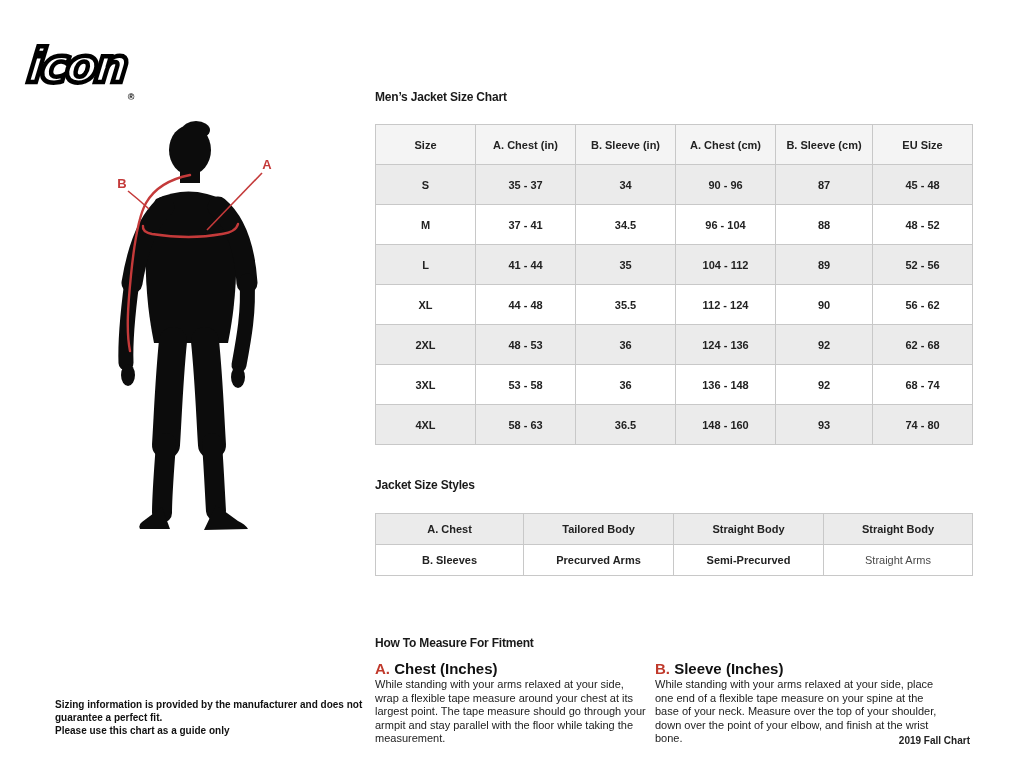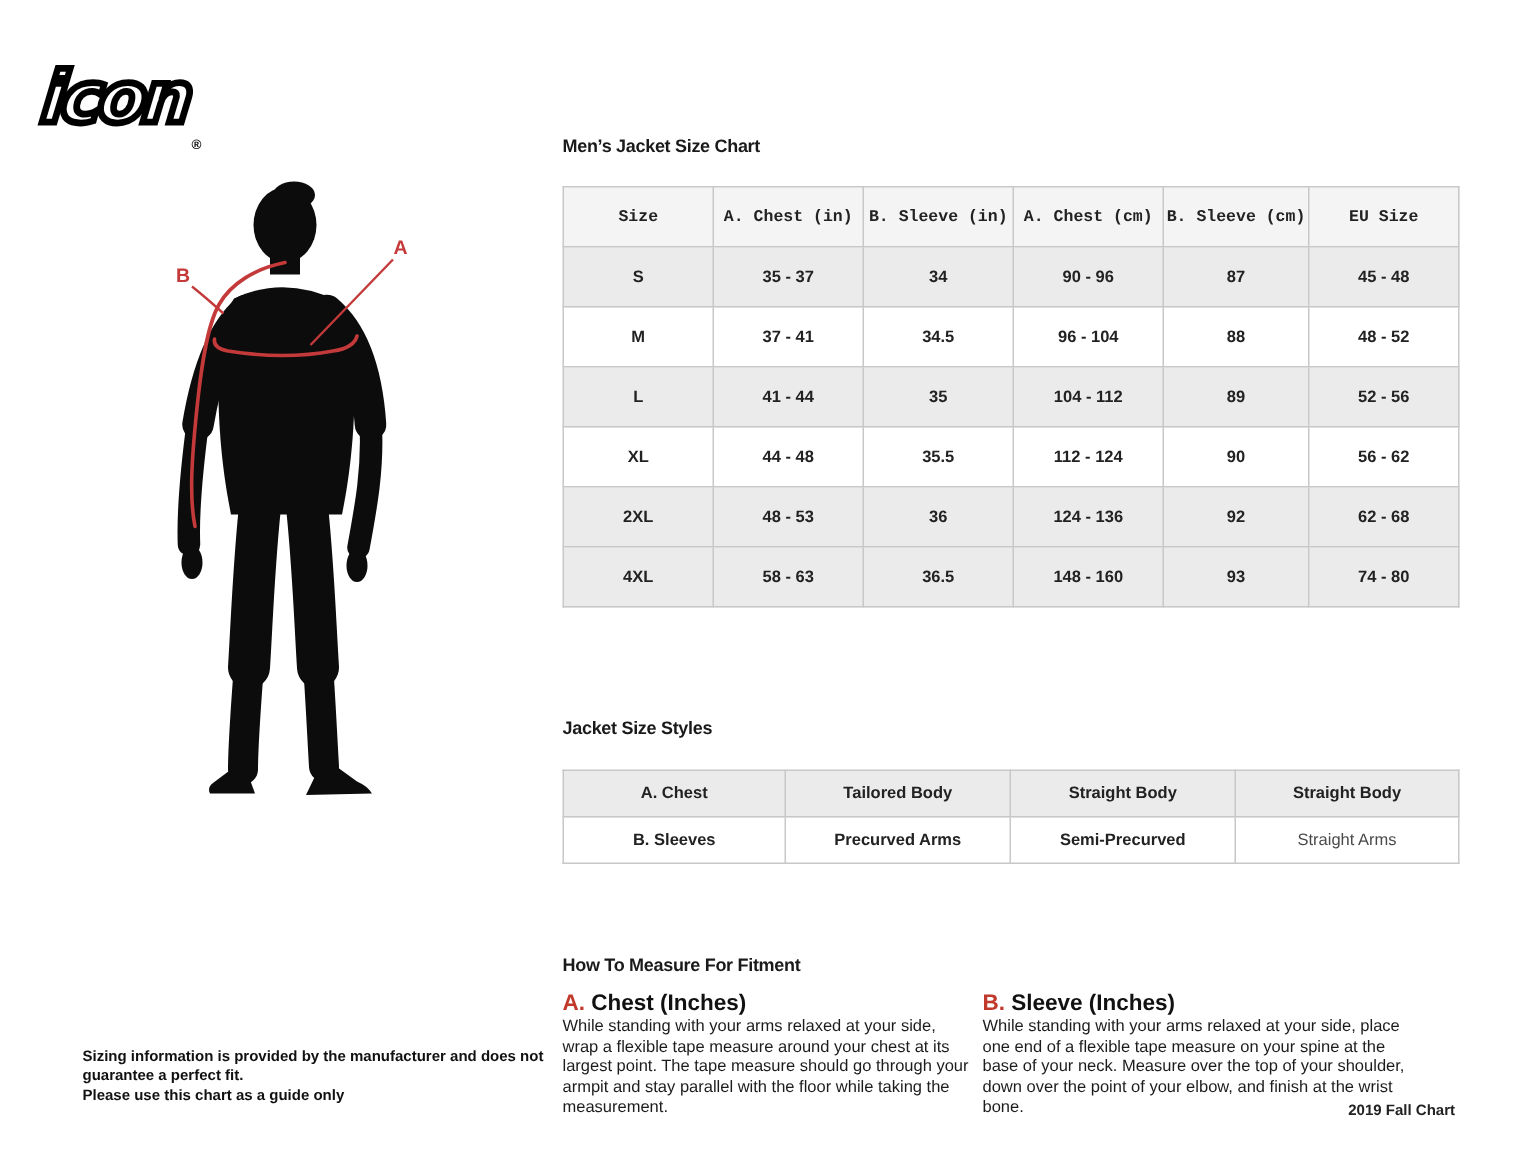--- a/index.html
+++ b/index.html
@@ -35,21 +35,21 @@
   }
 
   
   .content { position:absolute; left:375px; top:0; width:597px; height:768px; }
   .sec-title { position:absolute; left:0; font-size:12px; font-weight:bold; color:#1a1a1a; letter-spacing:-0.2px; }
   .t1 { top:90px; } .t2 { top:478px; } .t3 { top:636px; }
 
   table { border-collapse:collapse; table-layout:fixed; font-size:11px; font-weight:bold; color:#222; }
   .size-table { position:absolute; left:0; top:124px; width:597px; }
   .size-table th, .size-table td { border:1px solid #c8c8c8; height:40px; text-align:center; vertical-align:middle; }
-  .size-table thead th { background:#f4f4f4;font-family:Liberation Mono, monospace; }
+  .size-table thead th { background:#f4f4f4; }
   .size-table tr.shade td { background:#ebebeb; }
 
   .styles-table { position:absolute; left:0; top:513px; width:597px; }
   .styles-table th, .styles-table td { border:1px solid #c8c8c8; height:31px; text-align:center; vertical-align:middle; }
   .styles-table tr.head th { background:#f6f6f6; }
   .styles-table td.blank { border:none; background:#fff; }
   .styles-table tr.shade th, .styles-table tr.shade td { background:#ebebeb; }
   .styles-table td.light { font-weight:normal; color:#4a4a4a; }
 
   .measure-col { position:absolute; top:660px; }
@@ -160,20 +160,28 @@
           <td>90</td>
           <td>56 - 62</td>
         </tr>
         <tr class="shade">
           <td>2XL</td>
           <td>48 - 53</td>
           <td>36</td>
           <td>124 - 136</td>
           <td>92</td>
           <td>62 - 68</td>
+        </tr>
+        <tr>
+          <td>3XL</td>
+          <td>53 - 58</td>
+          <td>36</td>
+          <td>136 - 148</td>
+          <td>92</td>
+          <td>68 - 74</td>
         </tr>
         <tr class="shade">
           <td>4XL</td>
           <td>58 - 63</td>
           <td>36.5</td>
           <td>148 - 160</td>
           <td>93</td>
           <td>74 - 80</td>
         </tr>
       </tbody>

